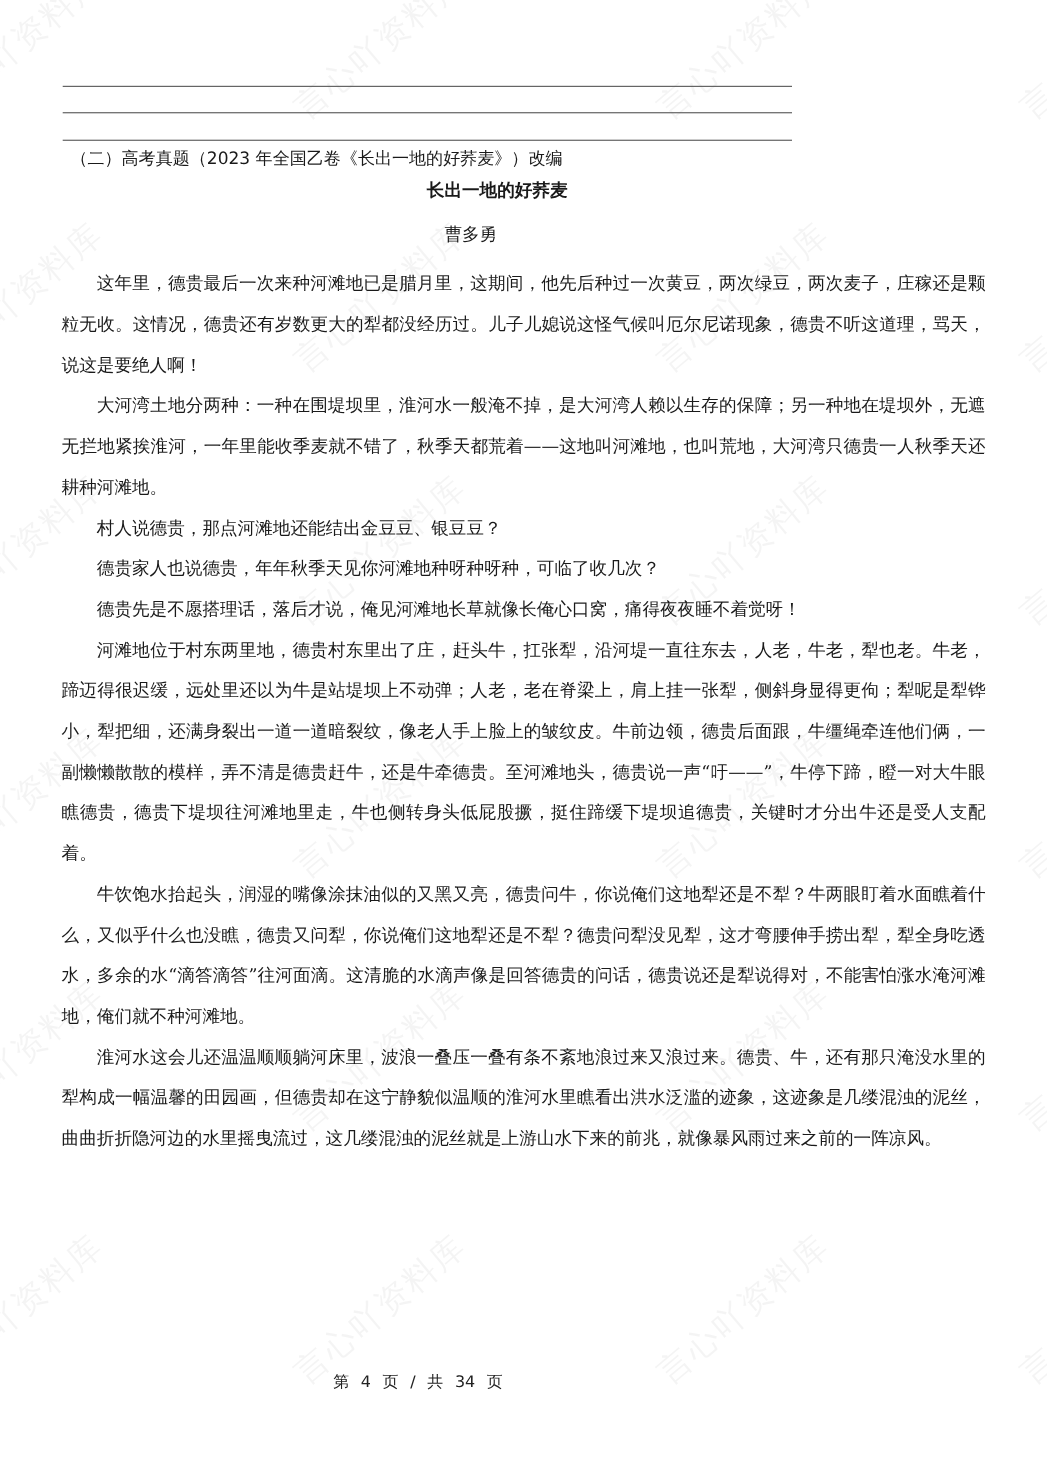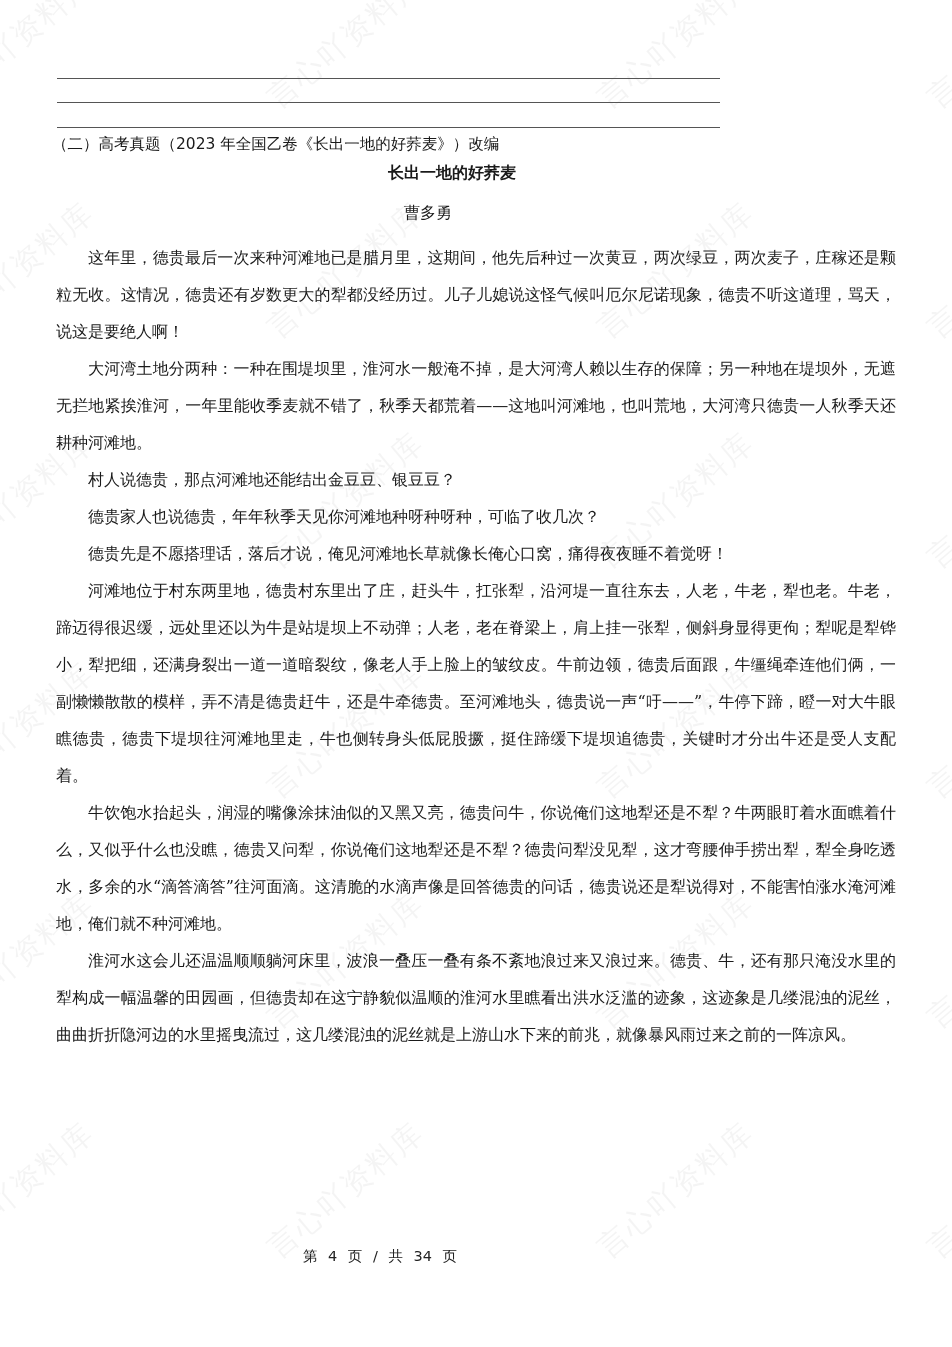--- a/index.html
+++ b/index.html
@@ -13,21 +13,21 @@
   .wm {
     position: absolute; font-family: "DejaVu Sans", sans-serif;
     font-size: 30px; color: rgba(0,0,0,0.045); transform: rotate(-40deg);
     white-space: nowrap; letter-spacing: 2px;
   }
   .answer-line {
     position: absolute; left: 57px; width: 663px; height: 0;
     border-top: 1.3px solid #555;
   }
   .section-label {
-    position: absolute; left: 52px; top: 134px; font-size: 15.5px; line-height: 20px;
+    position: absolute; left: 64px; top: 134px; font-size: 15.5px; line-height: 20px;
     font-family: "DejaVu Sans", sans-serif;
   }
   .title {
     position: absolute; left: 0; width: 876px; top: 163px; text-align: center;
     font-size: 16px; font-weight: bold; padding-left: 28px; box-sizing: border-box;
   }
   .author {
     position: absolute; left: 0; width: 828px; top: 203px; text-align: center;
     font-size: 16px; padding-left: 28px; box-sizing: border-box;
   }

